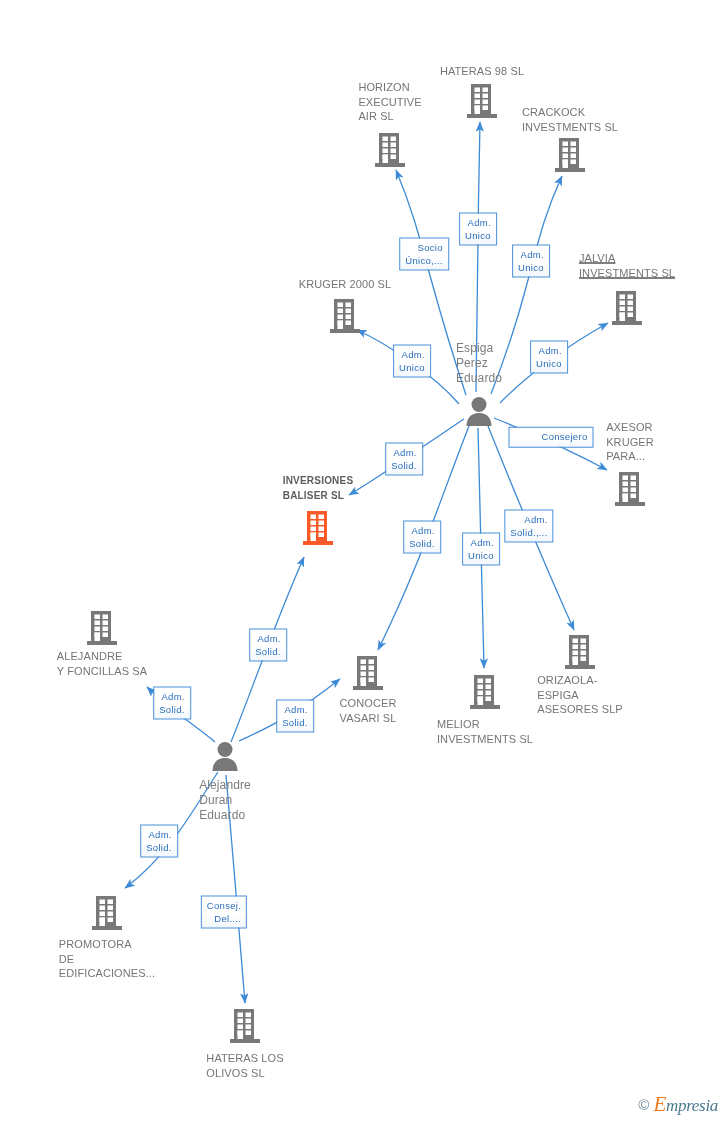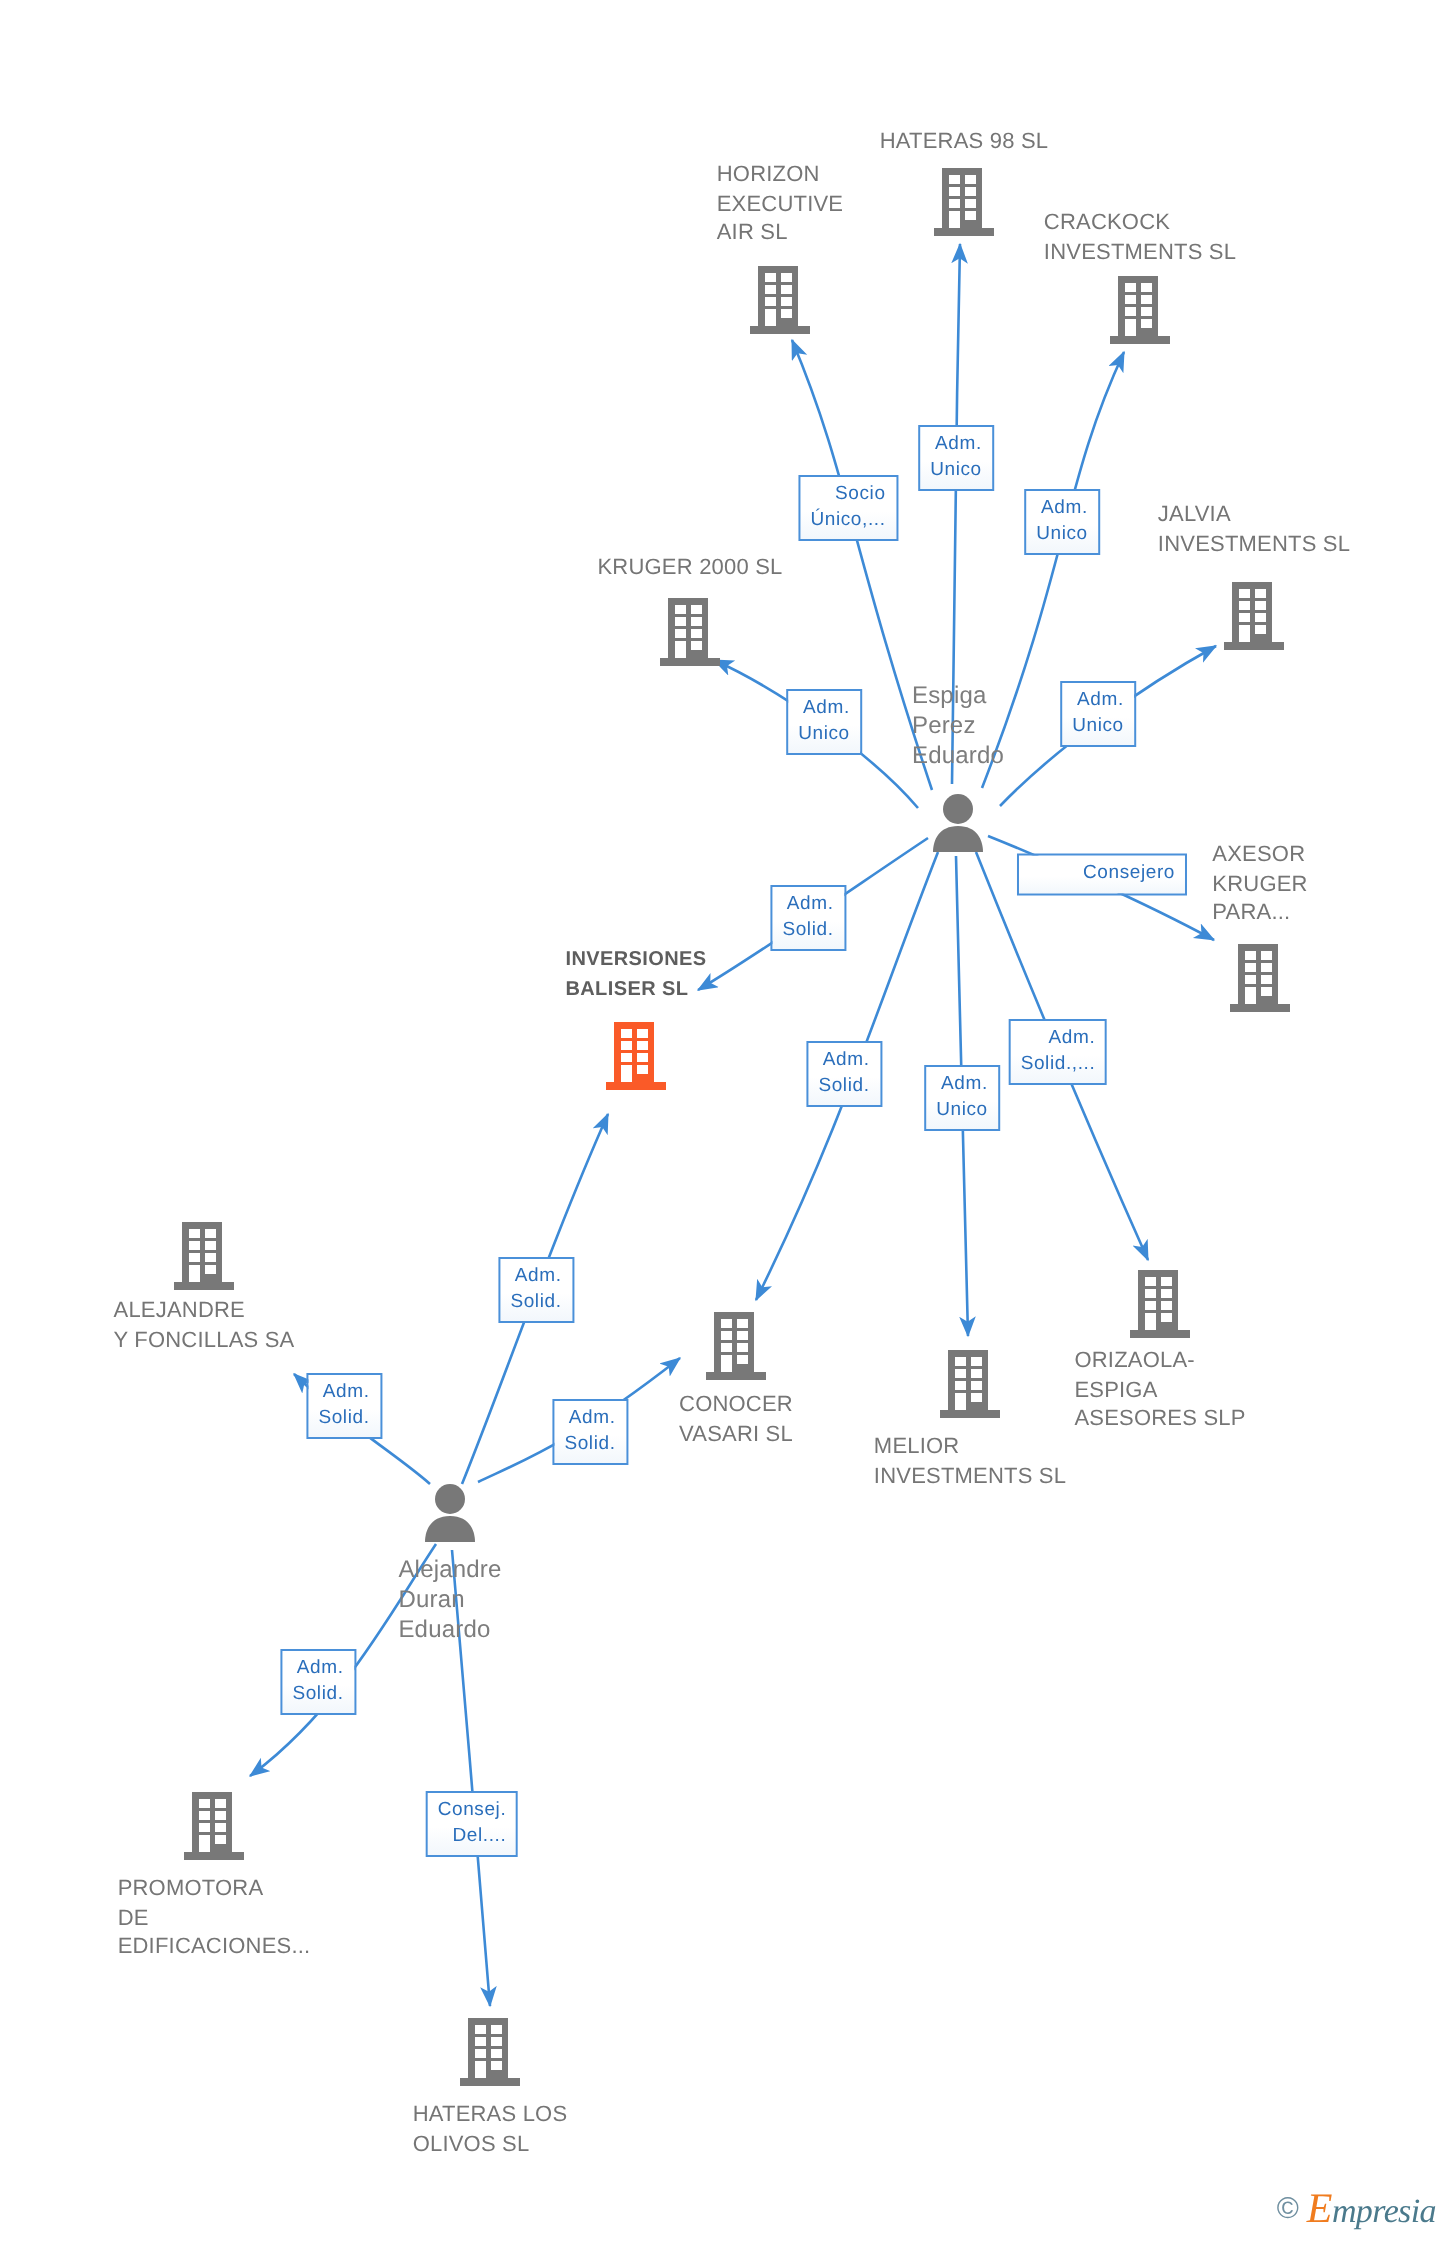--- a/index.html
+++ b/index.html
@@ -194,21 +194,21 @@
           <rect x="7.5" y="10.5" width="5.5" height="4.5" fill="#ffffff"></rect>
           <rect x="7.5" y="16.5" width="5.5" height="4.5" fill="#ffffff"></rect>
           <rect x="7.5" y="22.5" width="5.5" height="4.5" fill="#ffffff"></rect>
           <rect x="15.5" y="4.5" width="5.5" height="4.5" fill="#ffffff"></rect>
           <rect x="15.5" y="10.5" width="5.5" height="4.5" fill="#ffffff"></rect>
           <rect x="15.5" y="16.5" width="5.5" height="4.5" fill="#ffffff"></rect>
           <rect x="15.5" y="22.5" width="5.5" height="4.5" fill="#ffffff"></rect>
           <rect x="7.5" y="22.5" width="5.5" height="8.5" fill="#ffffff"></rect>
         </svg>
       </div>
-      <div class="node" style="left: 627px; top: 265.2px;">
+      <div class="node" style="left: 627px; top: 265.2px; text-decoration: underline;">
         <div class="node-label company">JALVIA</div>
         <div class="node-label company">INVESTMENTS SL</div>
       </div>
       <div class="node" style="left: 345px; top: 316px;">
         <svg class="node-icon" width="30" height="36" viewBox="0 0 30 36" xmlns="http://www.w3.org/2000/svg">
           <rect x="4" y="1" width="20" height="30" fill="#787878"></rect>
           <rect x="0" y="31" width="30" height="4" fill="#787878"></rect>
           <rect x="7.5" y="4.5" width="5.5" height="4.5" fill="#ffffff"></rect>
           <rect x="7.5" y="10.5" width="5.5" height="4.5" fill="#ffffff"></rect>
           <rect x="7.5" y="16.5" width="5.5" height="4.5" fill="#ffffff"></rect>
@@ -450,21 +450,21 @@
         <div>Solid.</div>
       </div>
       <div class="edge-label" style="left: 295px; top: 716px;">
         <div>Adm.</div>
         <div>Solid.</div>
       </div>
       <div class="edge-label" style="left: 159px; top: 841px;">
         <div>Adm.</div>
         <div>Solid.</div>
       </div>
-      <div class="edge-label" style="left: 236px; top: 912px;">
+      <div class="edge-label" style="left: 224px; top: 912px;">
         <div>Consej.</div>
         <div>Del....</div>
       </div>
     </div>
 
   <div class="watermark">
     <span class="wm-c">©</span>
     <span class="wm-text"><span class="wm-e">E</span><span>mpresia</span></span>
   </div>
 

